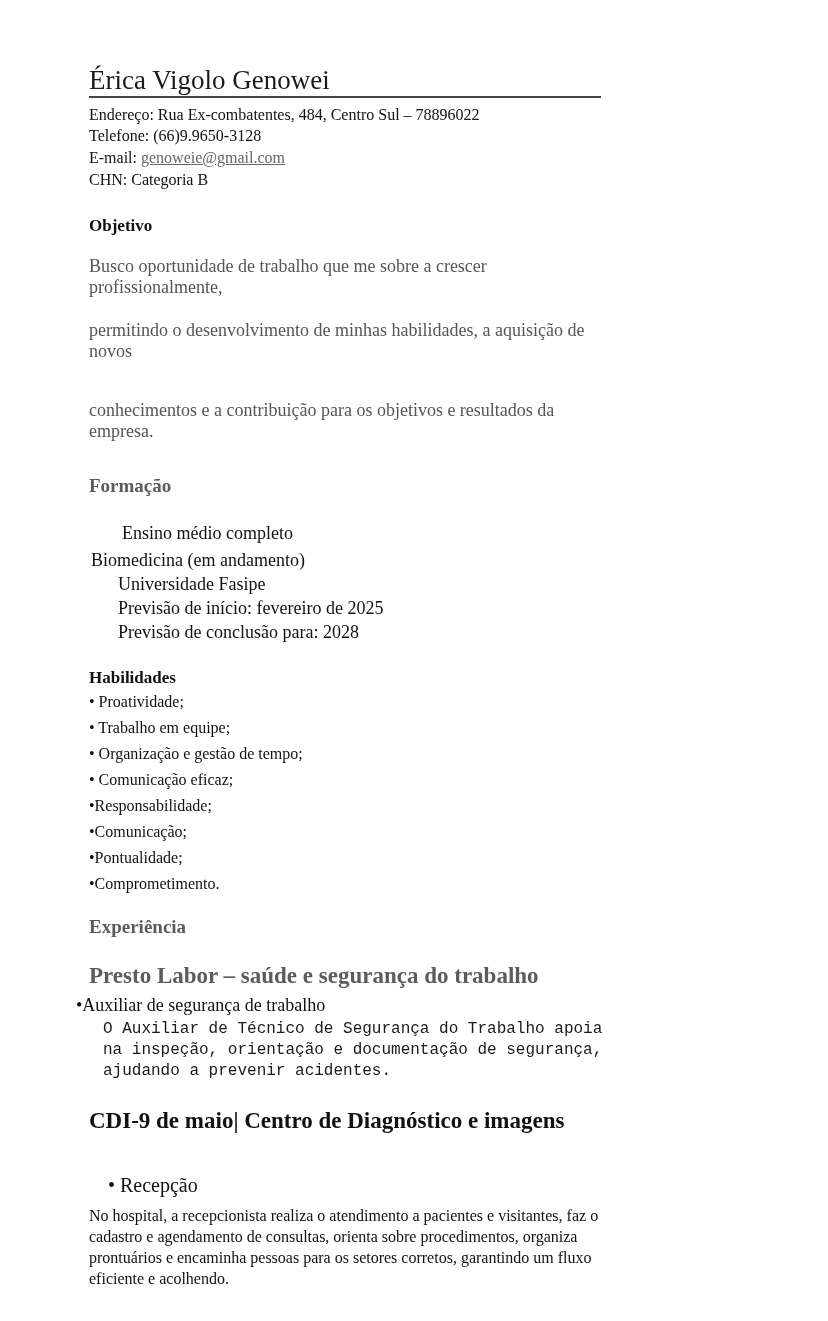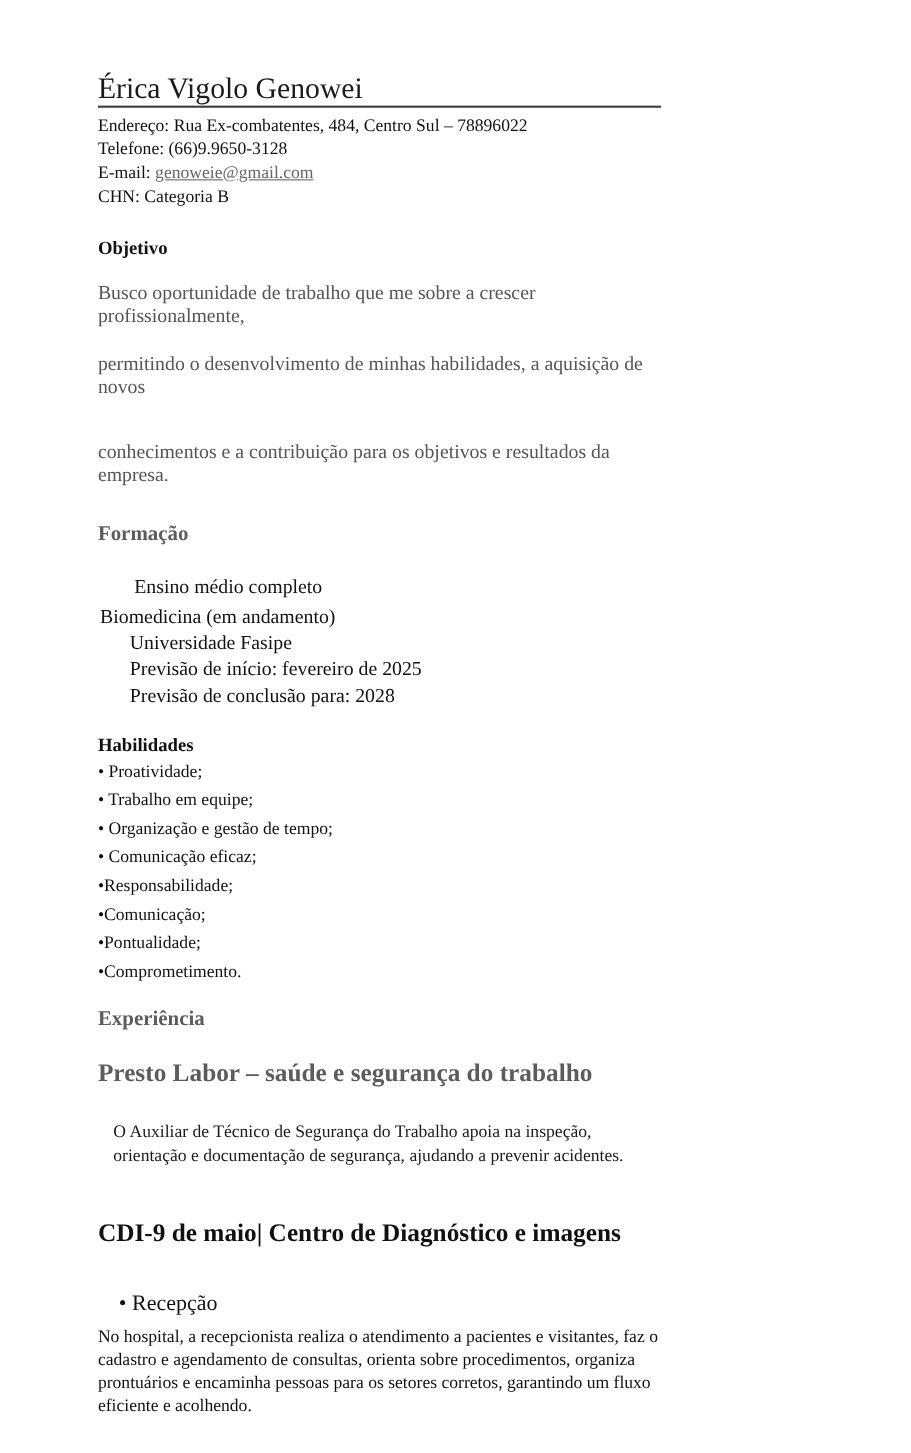--- a/index.html
+++ b/index.html
@@ -95,21 +95,21 @@
     }
     .role {
       font-size: 18px;
       line-height: 22px;
       color: #111111;
     }
     .desc-sans {
       left: 103px;
       width: 500px;
       white-space: normal;
-      font-family: Liberation Serif, serif;
+      font-family: Liberation Mono, monospace;
       font-size: 16px;
       line-height: 21px;
       color: #1a1a1a;
     }
     .company-black {
       left: 89px;
       width: 520px;
       white-space: normal;
       font-weight: bold;
       font-size: 23px;
@@ -161,19 +161,20 @@
   <div class="abs skill" style="top:744px;">• Organização e gestão de tempo;</div>
   <div class="abs skill" style="top:770px;">• Comunicação eficaz;</div>
   <div class="abs skill" style="top:796px;">•Responsabilidade;</div>
   <div class="abs skill" style="top:822px;">•Comunicação;</div>
   <div class="abs skill" style="top:848px;">•Pontualidade;</div>
   <div class="abs skill" style="top:874px;">•Comprometimento.</div>
 
   <div class="abs h-gray" style="left:89px; top:915px;">Experiência</div>
 
   <div class="abs company-gray" style="left:89px; top:962px;">Presto Labor – saúde e segurança do trabalho</div>
+  <div class="abs role" style="left:76px; top:994px;">•Auxiliar de segurança de trabalho</div>
   <div class="abs desc-sans" style="top:1019px;">O Auxiliar de Técnico de Segurança do Trabalho apoia na inspeção, orientação e documentação de segurança, ajudando a prevenir acidentes.</div>
 
   <div class="abs company-black" style="top:1106px;">CDI-9 de maio| Centro de Diagnóstico e imagens</div>
   <div class="abs role" style="left:108px; top:1173px; font-size:20px; line-height:24px;">• Recepção</div>
   <div class="abs desc-serif" style="top:1205px;">No hospital, a recepcionista realiza o atendimento a pacientes e visitantes, faz o cadastro e agendamento de consultas, orienta sobre procedimentos, organiza prontuários e encaminha pessoas para os setores corretos, garantindo um fluxo eficiente e acolhendo.</div>
 
 </div>
 
 </body></html>

